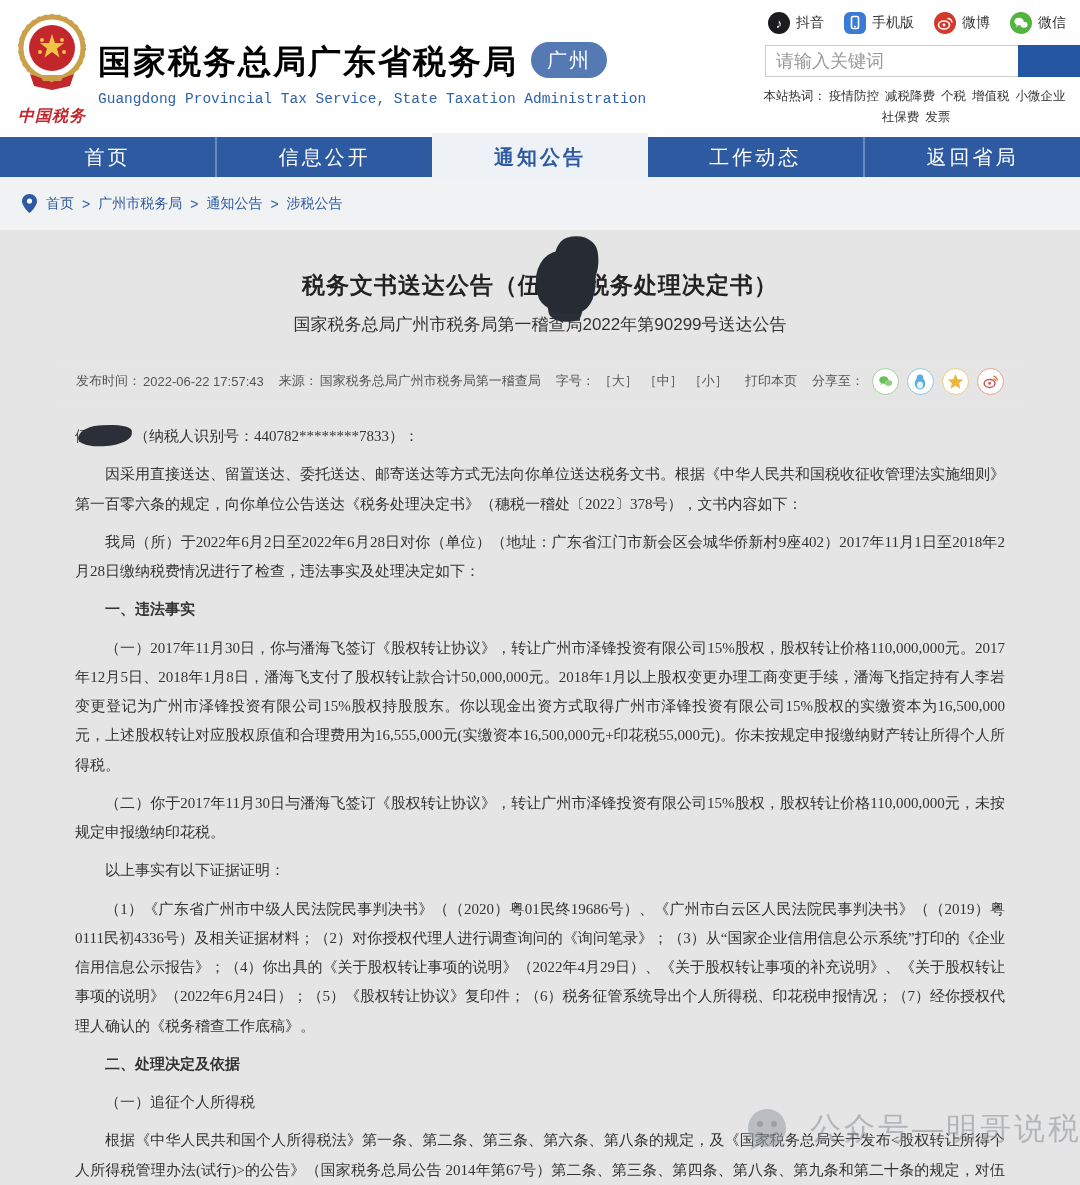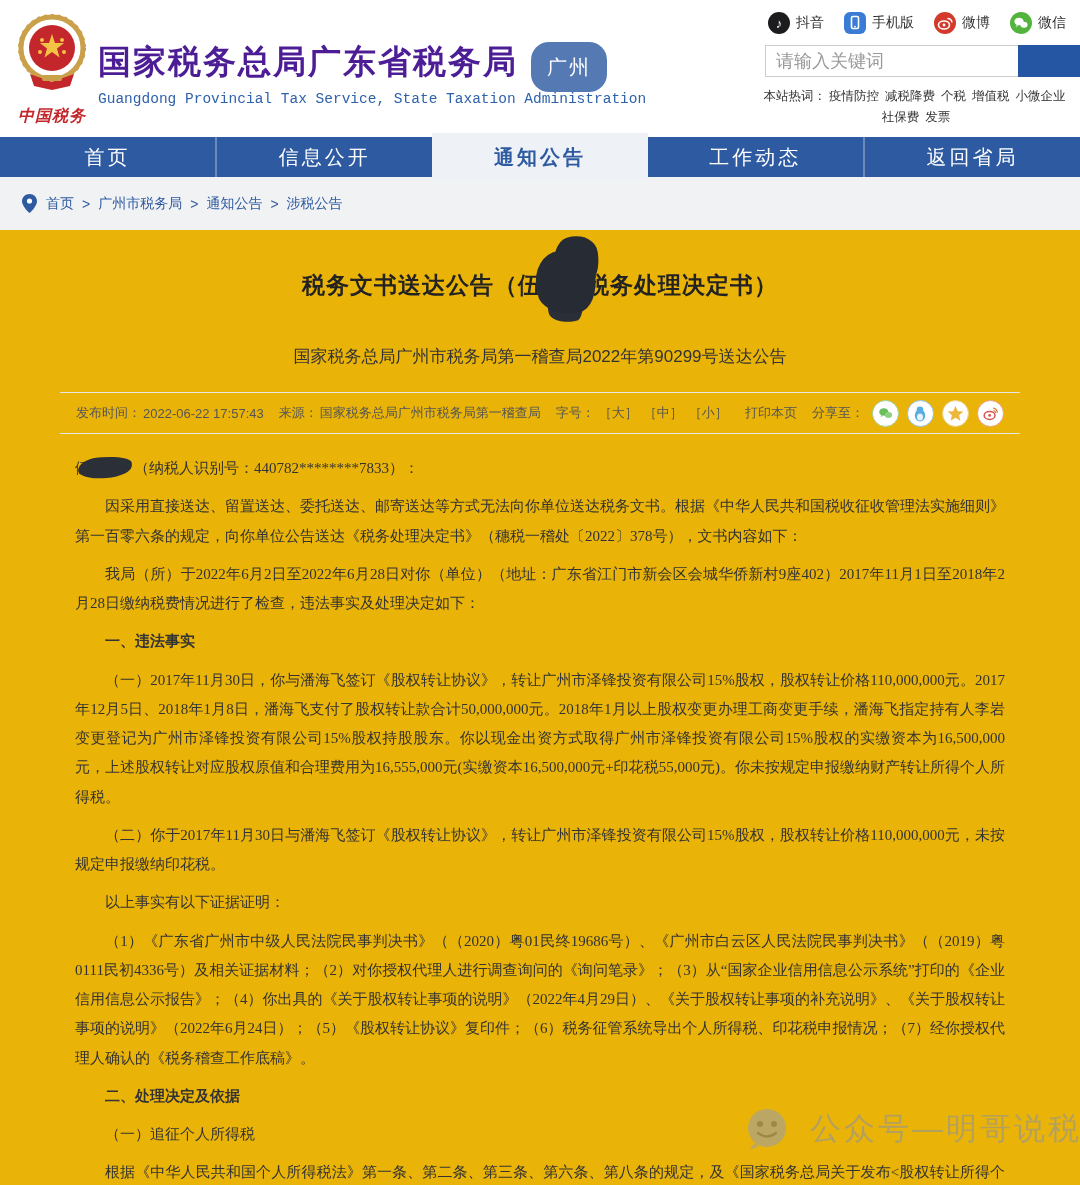--- a/index.html
+++ b/index.html
@@ -6,23 +6,23 @@
   html,body { width:1080px; }
   body { height:1185px; position:relative; background:#fff; overflow:hidden;
          font-family:"Liberation Sans", sans-serif; color:#333; }
 
   
   .header { position:absolute; left:0; top:0; width:1080px; height:137px; background:#fff; }
   .logo { position:absolute; left:8px; top:12px; width:88px; text-align:center; }
   .logo-caption { margin-top:10px; font-family:"Liberation Serif", serif; font-weight:bold;
                   font-style:italic; color:#c3272b; font-size:16px; letter-spacing:1px; }
   .title-block { position:absolute; left:98px; top:40px; }
-  .site-title { font-size:33px; font-weight:bold; color:#4c1d95; letter-spacing:2px; }
+  .site-title { font-size:33px; font-weight:bold; color:#000000; letter-spacing:2px; }
   .site-sub { margin-top:6px; font-family:Liberation Mono, monospace; font-size:14.5px; color:#2e62ac; }
-  .city-badge { position:absolute; left:531px; top:42px; min-width:70px; height:50px;
+  .city-badge { position:absolute; left:531px; top:42px; min-width:70px; height:36px;
                 background:#5479b3; color:#fff; font-size:20px; letter-spacing:2px;
                 border-radius:18px; display:flex; align-items:center; justify-content:center;
                 padding:0 16px; cursor:pointer; }
   .quick-links { position:absolute; right:14px; top:12px; display:flex; gap:20px; align-items:center; }
   .ql { display:flex; align-items:center; gap:6px; font-size:14px; color:#333; cursor:pointer; text-decoration:none; }
   .qicon { width:22px; height:22px; display:inline-flex; }
   .search-bar { position:absolute; left:765px; top:45px; width:302px; height:32px; display:flex; }
   .search-input { flex:1; border:1px solid #ccc; border-right:none; padding:0 10px;
                   font-size:18px; color:#333; outline:none; }
   .search-input::placeholder { color:#999; }
@@ -43,24 +43,24 @@
   .nav-item.active + .nav-item { border-left:none; }
 
   
   .breadcrumb-bar { position:absolute; left:0; top:177px; width:1080px; height:53px;
                     background:#f1f2f4; display:flex; align-items:center; padding:0 22px; }
   .crumbs { display:flex; align-items:center; gap:8px; font-size:14px; color:#2d5aa0; margin-left:9px; }
   .crumb { cursor:pointer; }
   .sep { color:#2d5aa0; }
 
   
-  .content { position:absolute; left:0; top:230px; width:1080px; height:955px; background:#eab308; }
+  .content { position:absolute; left:0; top:230px; width:1080px; height:955px; background:#e5e5e5; }
   .article-title { margin-top:40px; text-align:center; font-size:23px; font-weight:bold;
                    color:#222; letter-spacing:1px; }
-  .article-subtitle { margin-top:44px; text-align:center; font-size:17px; color:#333; }
+  .article-subtitle { margin-top:12px; text-align:center; font-size:17px; color:#333; }
   .meta-row { margin:24px 60px 0; height:42px; border-top:1px solid #e7e7e7; border-bottom:1px solid #e7e7e7;
               display:flex; align-items:center; justify-content:space-between; padding:0 16px;
               font-size:13px; color:#555; }
   .meta-item { display:flex; align-items:center; gap:2px; white-space:nowrap; }
   .fs-btn { margin:0 2px; cursor:pointer; }
   .print-link { cursor:pointer; }
   .share-icons { display:flex; gap:8px; margin-left:6px; }
   .share-circle { width:27px; height:27px; border-radius:50%; background:#fff;
                   display:flex; align-items:center; justify-content:center; cursor:pointer; }
   .sc-wechat { border:1px solid #9fd39a; }

